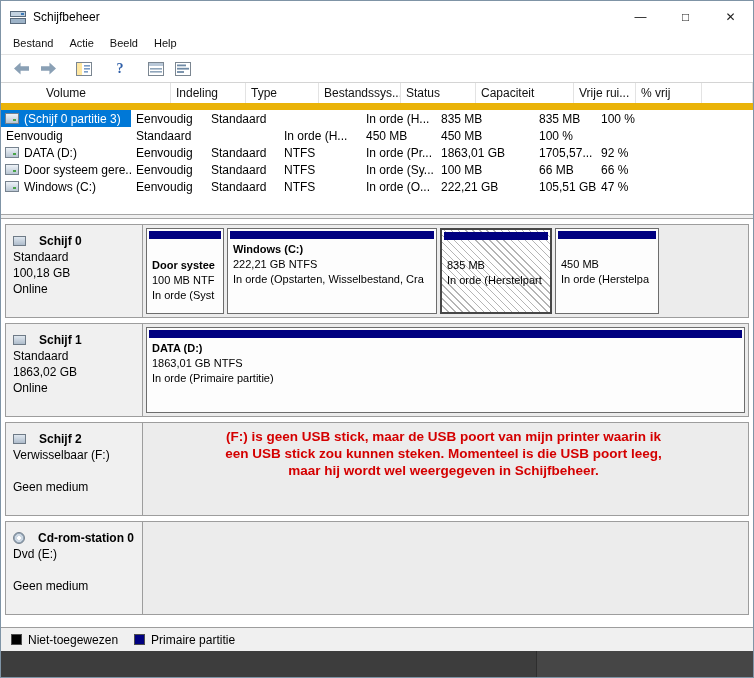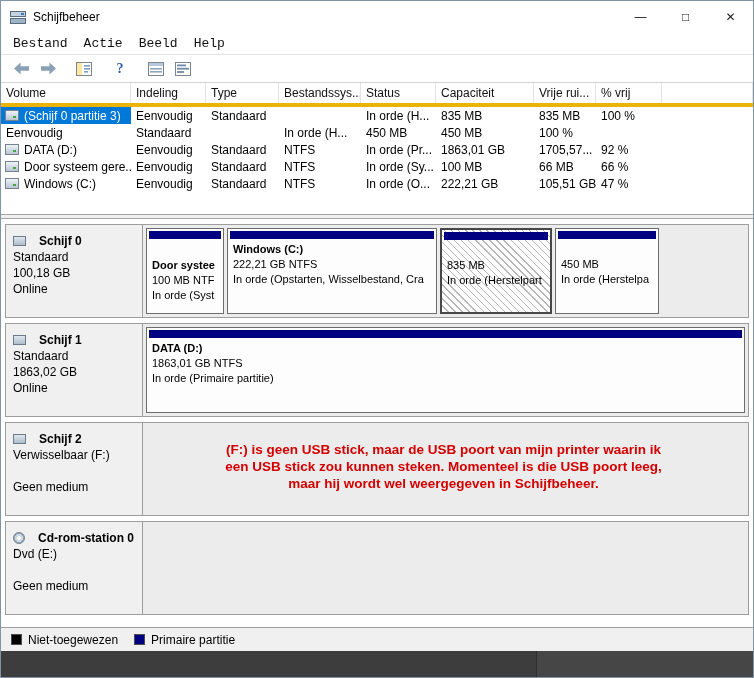--- a/index.html
+++ b/index.html
@@ -9,34 +9,34 @@
   
   .titlebar{height:31px;flex:none;display:flex;align-items:center;background:#fff;}
   .title-icon{margin:0 7px 0 9px;flex:none;display:flex;}
   .title-text{font-size:12px;color:#000;flex:1;}
   .caption-btns{display:flex;height:100%;}
   .cap-btn{width:45px;height:100%;display:flex;align-items:center;justify-content:center;
            font-size:12px;color:#1a1a1a;background:transparent;border:none;font-family:inherit;padding:0;}
 
   
   .menubar{height:22px;flex:none;display:flex;align-items:center;background:#fff;padding-left:4px;}
-  .menu-item{font-size:13px;color:#111;padding:3px 8px;background:transparent;border:none;font-family:Liberation Mono, monospace;}
+  .menu-item{font-size:11px;color:#111;padding:3px 8px;background:transparent;border:none;font-family:Liberation Sans, sans-serif;}
 
   
   .toolbar{height:27px;flex:none;display:flex;align-items:center;background:#fff;
            border-top:1px solid #e3e3e3;border-bottom:1px solid #d4d4d4;padding-left:8px;gap:3px;}
   .tbtn{width:24px;height:22px;display:flex;align-items:center;justify-content:center;background:transparent;
         border:1px solid transparent;padding:0;}
   .tb-help{color:#2f5fa8;font-weight:bold;font-size:14px;font-family:"Liberation Serif",serif;}
   .tb-sep{width:6px;}
 
   
   .tbl{height:131px;flex:none;overflow:hidden;font-size:12px;background:#fff;}
   .tbl-header,.tbl-row{display:grid;grid-template-columns:130px 75px 73px 82px 75px 98px 62px 66px 1fr;}
-  .tbl-header{height:20px;border-bottom:4px solid #eab308;}
+  .tbl-header{height:20px;border-bottom:7px solid #eab308;padding-left:40px;}
   .tbl-header .hcell{border-right:1px solid #e3e3e3;padding:0 5px;display:flex;align-items:center;
                      white-space:nowrap;overflow:hidden;color:#111;}
   .tbl-row{height:17px;}
   .tbl-row .cell{padding:0 5px;display:flex;align-items:center;white-space:nowrap;overflow:hidden;color:#000;}
   .cell-volume{padding-left:4px !important;gap:5px;}
   .cell-volume.sel{background:#0078d7;color:#fff;}
   .drive-ico{display:inline-block;width:14px;height:11px;flex:none;box-sizing:border-box;
              border:1px solid #76828e;background:linear-gradient(#eef3f8,#b9c6d3);position:relative;}
   .drive-ico::after{content:"";position:absolute;right:2px;bottom:2px;width:3px;height:2px;background:#49a349;}
 
@@ -56,21 +56,21 @@
   .disk-media{flex:1;position:relative;display:flex;align-items:stretch;padding:3px;gap:3px;background:#ececec;overflow:hidden;}
   .partition{box-sizing:border-box;border:1px solid #6d6d6d;background:#fdfdfd;display:flex;flex-direction:column;flex:none;}
   .partition.selected{border:2px solid #474747;
       background-image:repeating-linear-gradient(45deg,#ffffff 0px,#ffffff 4px,#b5b5b5 4px,#b5b5b5 5px);}
   .pstrip{height:8px;margin:2px 2px 0 2px;background:#000080;flex:none;}
   .ptext{padding:3px 3px 0 5px;font-size:11px;}
   .pline{height:15px;line-height:15px;white-space:nowrap;overflow:hidden;color:#000;}
   .pname{font-weight:bold;}
   .p0{width:78px;gap:16px;} .p1{width:210px;} .p2{width:112px;} .p3{width:104px;} .pfull{flex:1;}
 
-  .annotation{position:absolute;left:0;right:4px;top:18px;text-align:center;
+  .annotation{position:absolute;left:0;right:4px;top:5px;text-align:center;
               color:#d40000;font-weight:bold;font-size:13.5px;line-height:17px;}
 
   
   .legend{height:23px;flex:none;display:flex;align-items:center;background:#f0f0f0;
           border-top:1px solid #9d9d9d;font-size:12px;color:#000;}
   .legend-item{display:flex;align-items:center;margin-left:10px;}
   .legend-item + .legend-item{margin-left:16px;}
   .sq{width:11px;height:11px;box-sizing:border-box;border:1px solid #4d4d4d;margin-right:6px;flex:none;}
   .sq-unallocated{background:#000000;}
   .sq-primary{background:#000080;}

